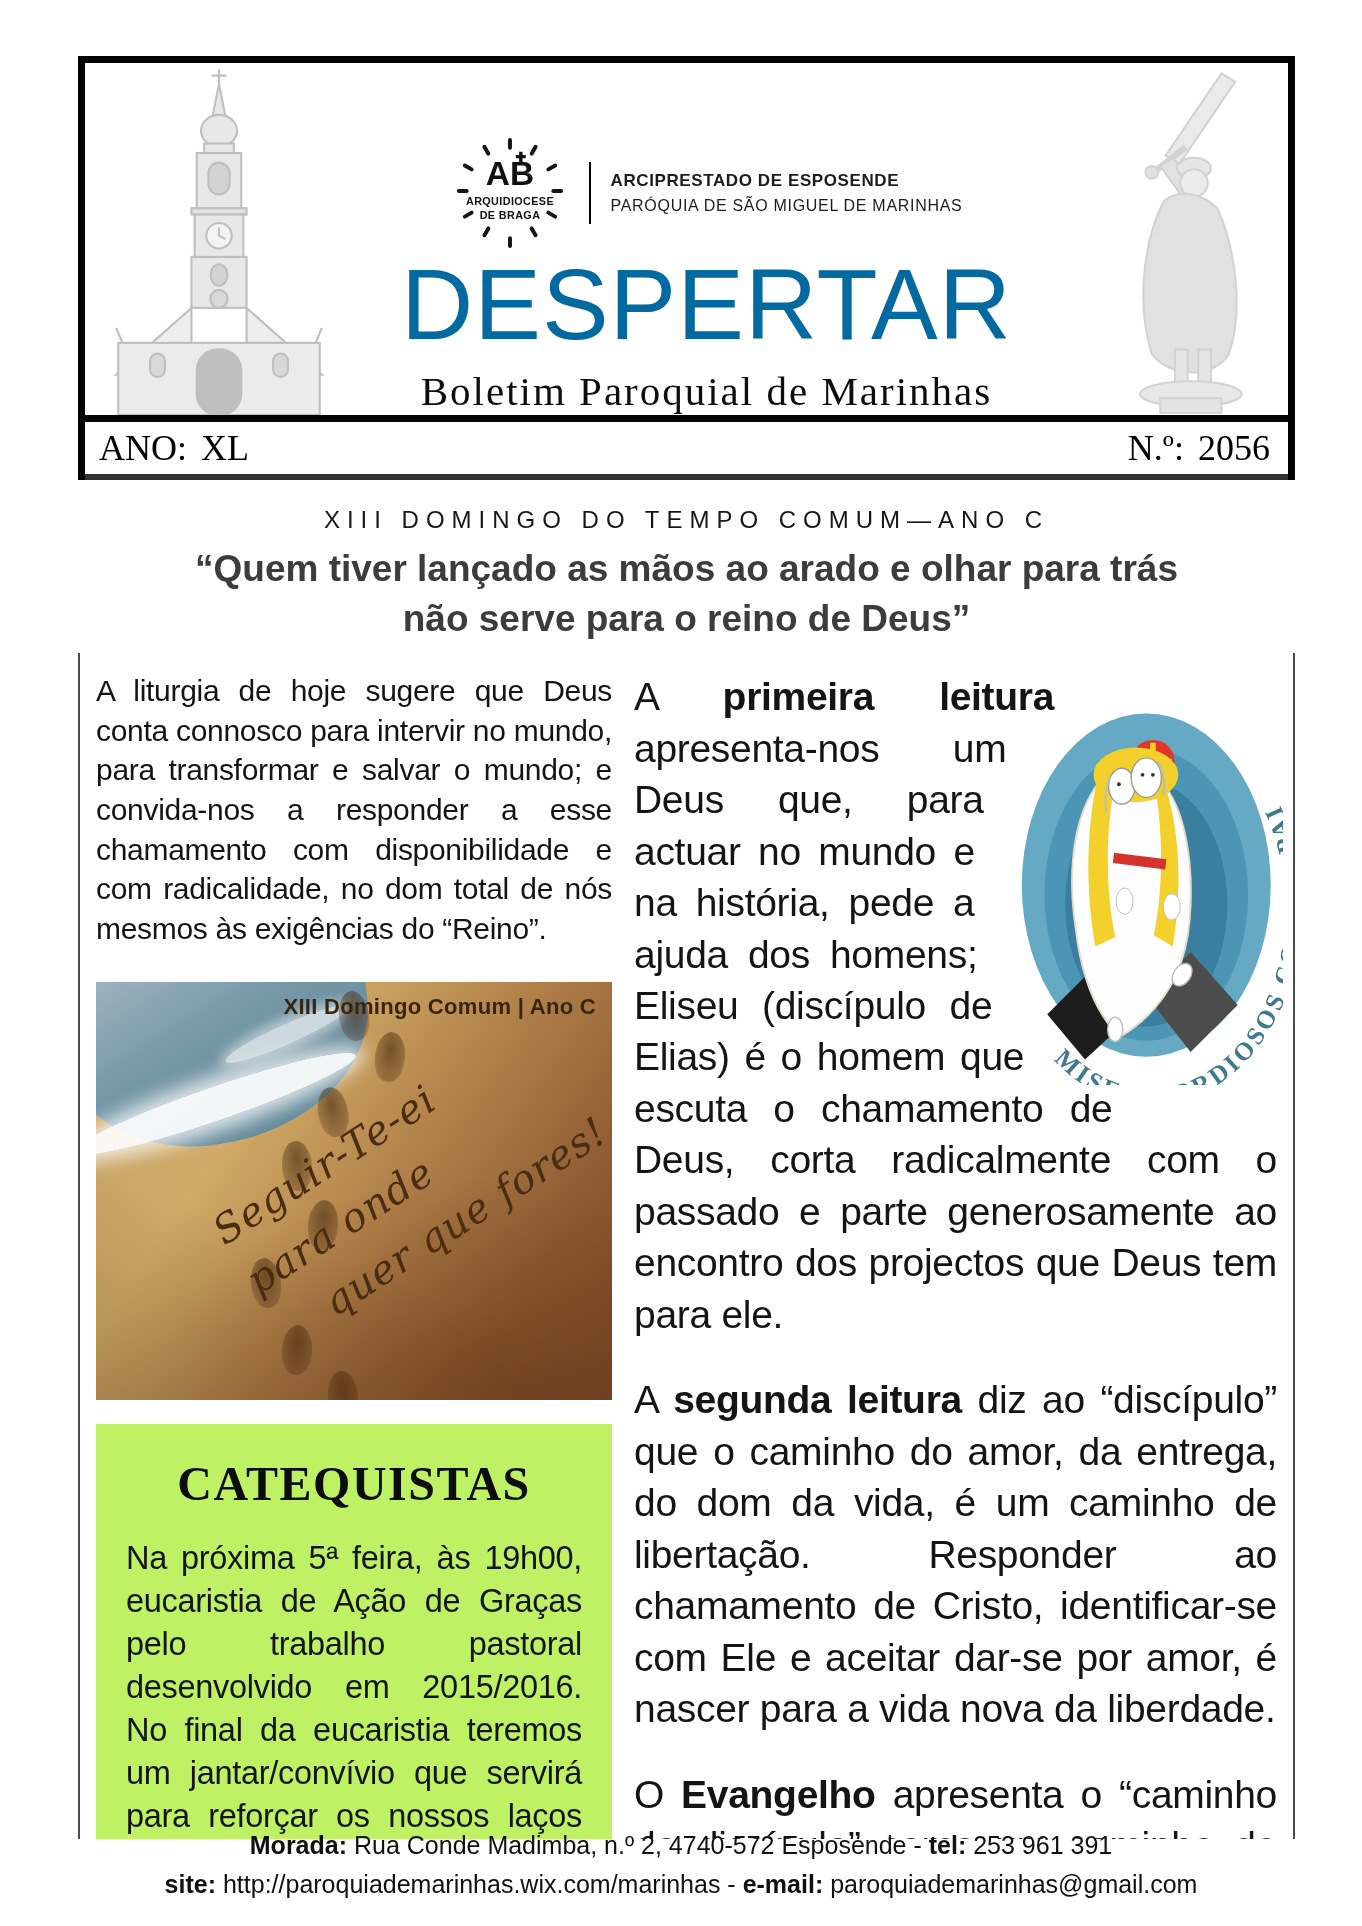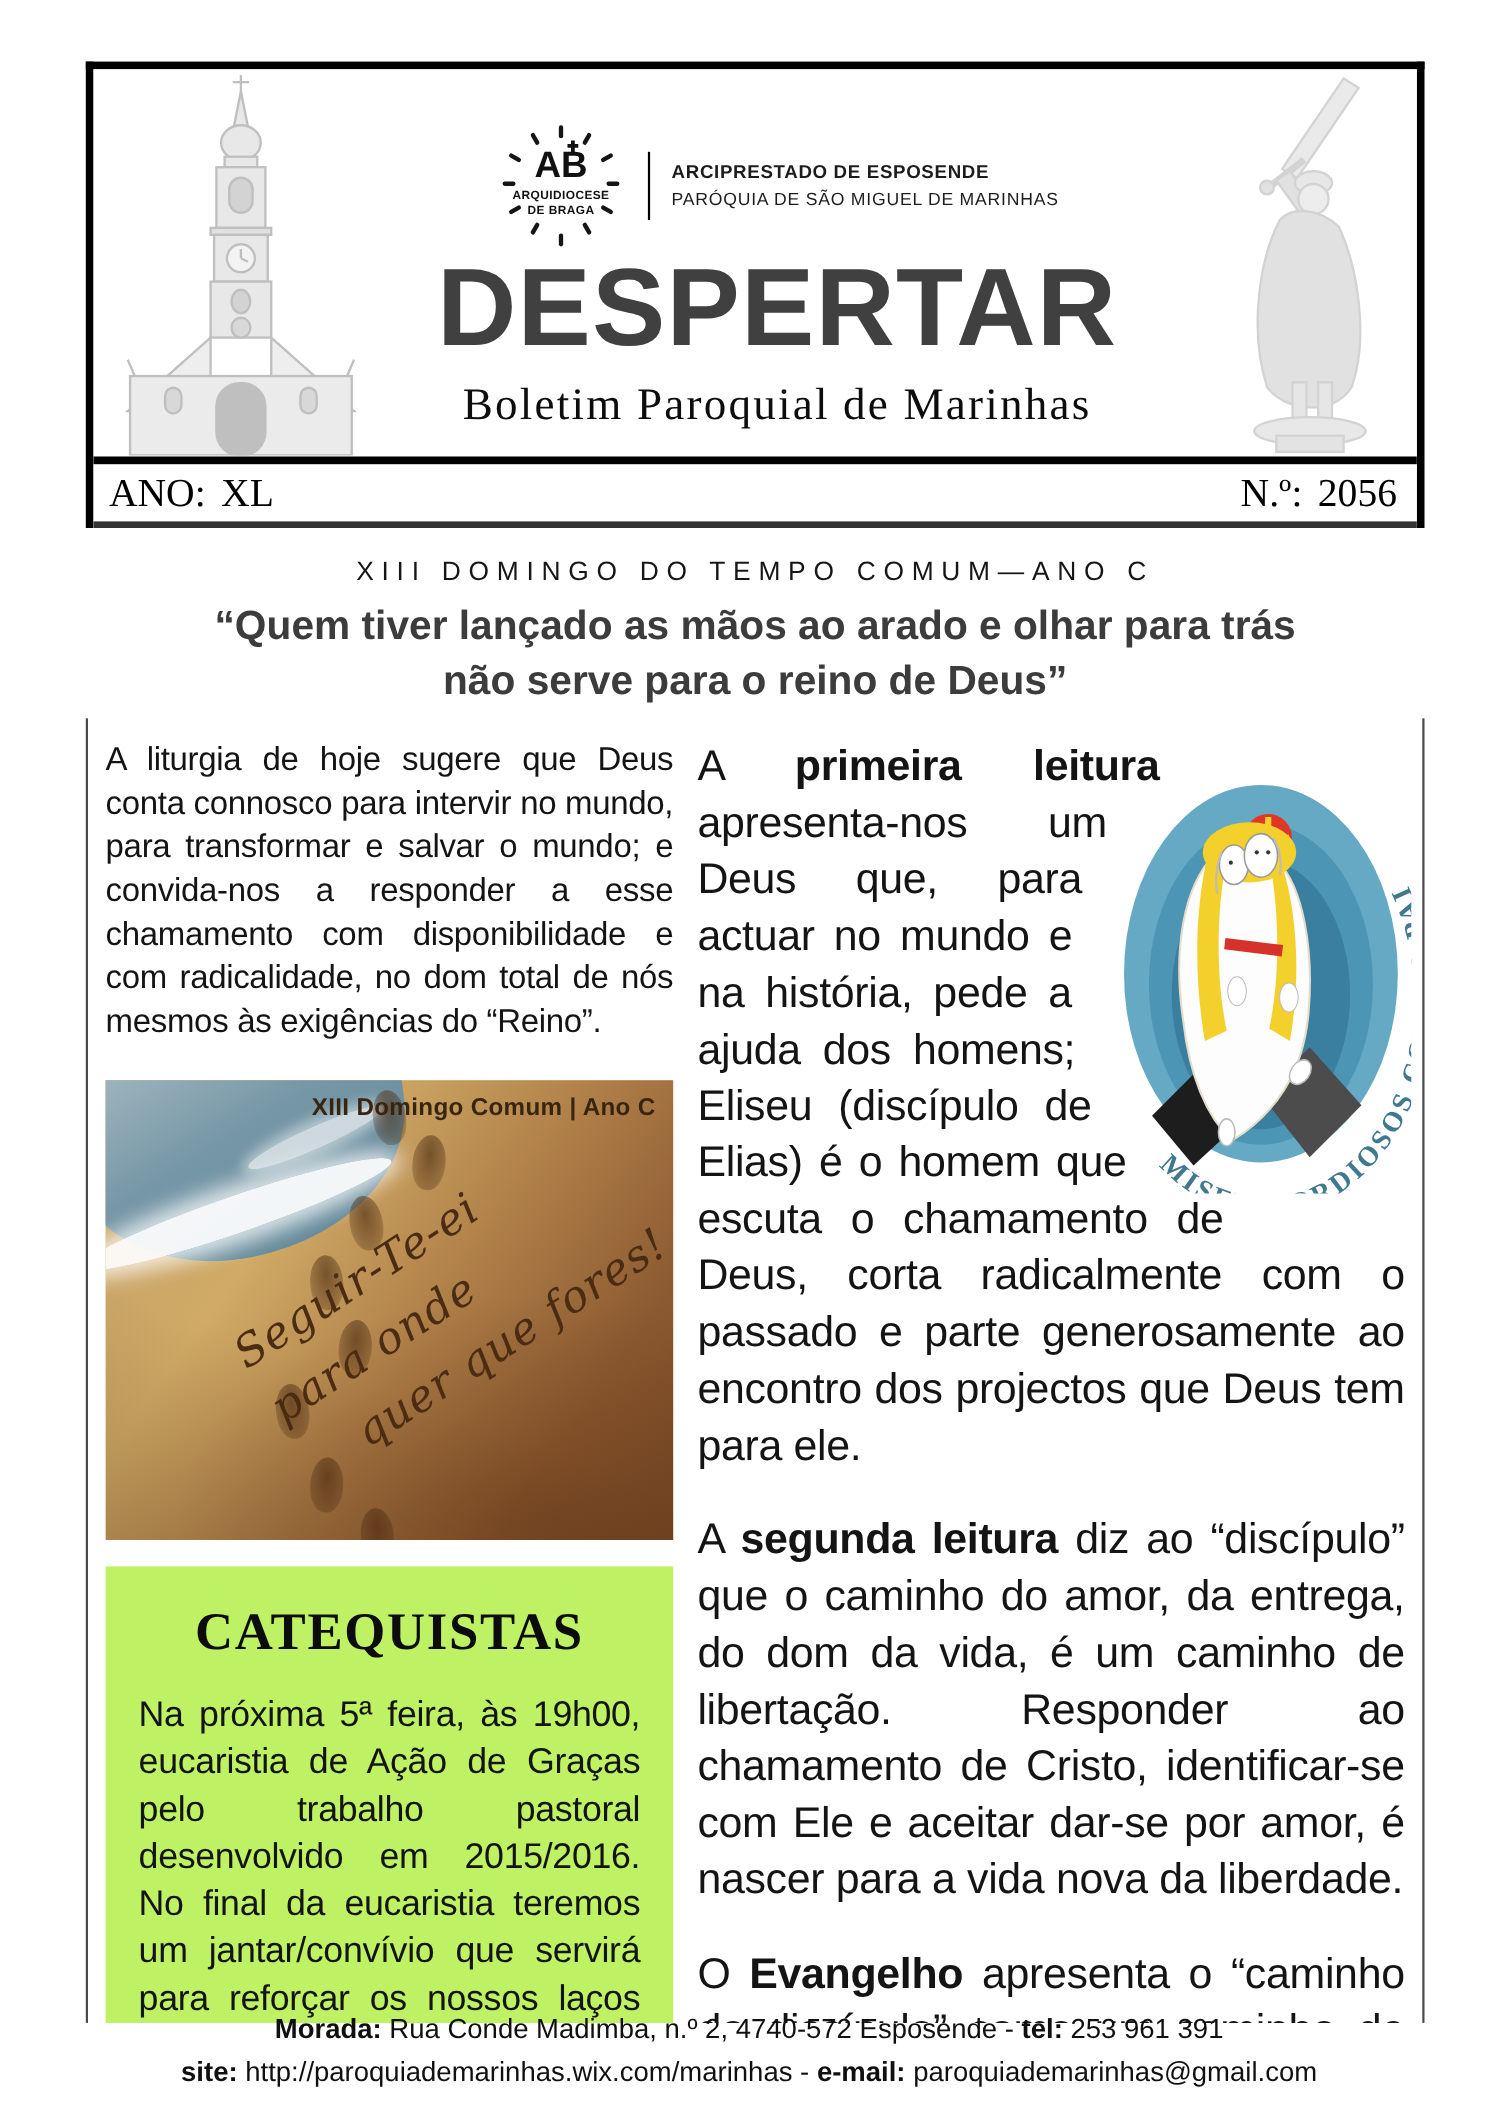--- a/index.html
+++ b/index.html
@@ -5,31 +5,31 @@
   html,body{margin:0;padding:0;}
   body{
     width:1362px;height:1926px;position:relative;overflow:hidden;
     background:#ffffff;color:#111;
     font-family:"Liberation Sans",sans-serif;
   }
   .page{padding:56px 67px 0 78px;}
 
   
   .header-frame{border:7px solid #000;border-bottom:none;}
-  .header-top{display:flex;align-items:center;height:352px;overflow:hidden;background:#fff;}
+  .header-top{display:flex;align-items:flex-end;height:352px;overflow:hidden;background:#fff;}
   .church{flex:none;width:268px;height:350px;opacity:.9;}
   .statue{flex:none;width:228px;height:348px;opacity:.85;}
   .header-center{flex:1;text-align:center;}
   .org-row{display:flex;justify-content:center;align-items:center;gap:20px;margin-top:22px;height:120px;}
   .ab-logo{width:118px;height:118px;flex:none;}
   .hdr-divider{width:2px;height:62px;background:#000;flex:none;}
   .org-text{text-align:left;line-height:1.45;color:#1c1c1c;}
   .org-line1{font-size:17px;font-weight:700;letter-spacing:.6px;}
   .org-line2{font-size:16px;letter-spacing:.7px;}
-  .main-title{font-size:100px;font-weight:700;letter-spacing:1px;line-height:.98;color:#404040;margin-top:2px;}
+  .main-title{font-size:100px;font-weight:400;letter-spacing:1px;line-height:.98;color:#0369a1;margin-top:2px;}
   .subtitle{font-family:"Liberation Serif",serif;font-size:41px;letter-spacing:2px;color:#0d0d0d;margin-top:14px;}
 
   
   .ano-bar{
     display:flex;justify-content:space-between;align-items:center;
     border-top:7px solid #000;border-bottom:6px solid #333;
     height:52px;padding:0 18px 0 14px;background:#fff;
     font-family:Liberation Serif, serif;font-size:36px;color:#000;
   }
   .ano-cell{white-space:nowrap;}

